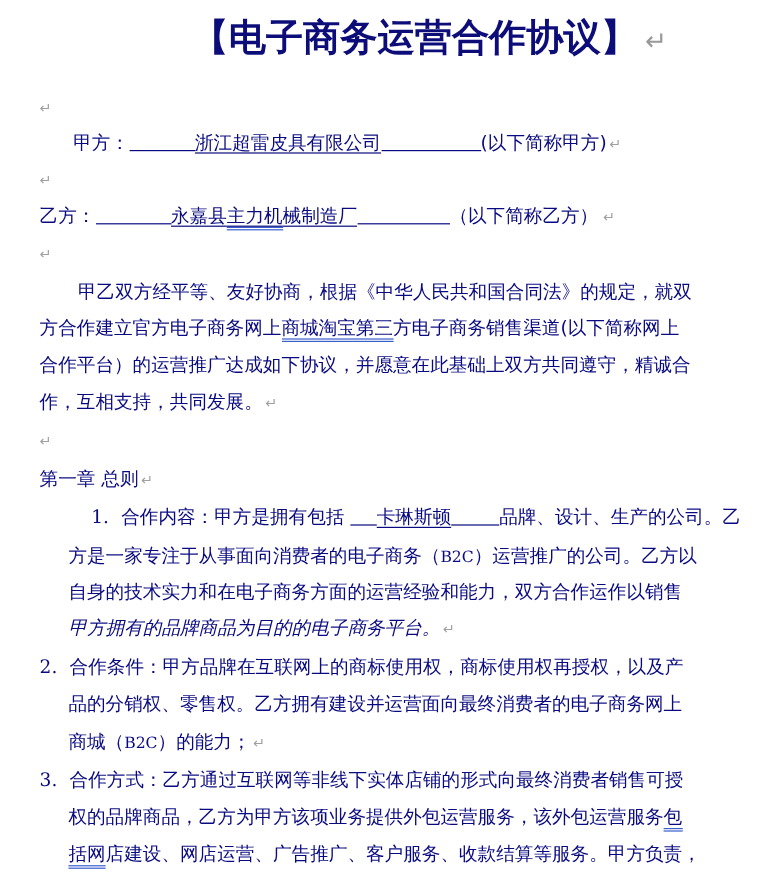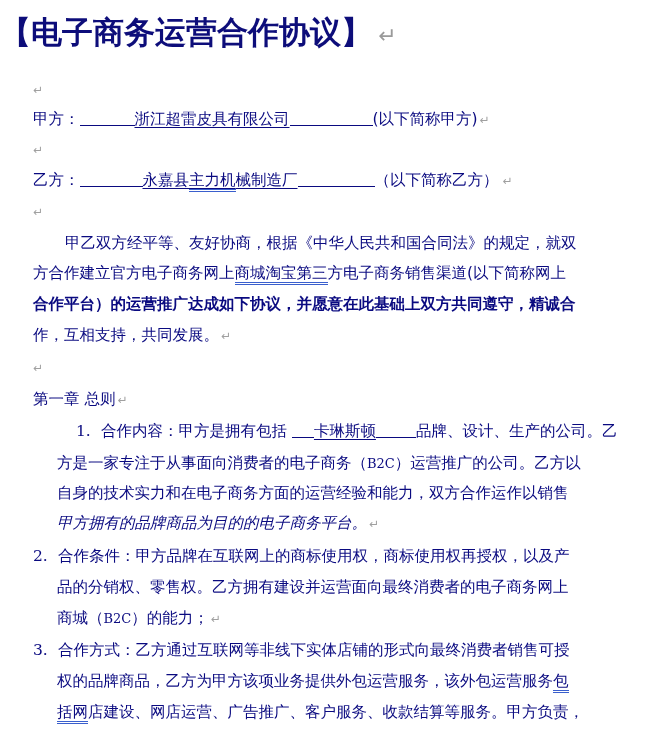--- a/index.html
+++ b/index.html
@@ -19,21 +19,21 @@
     position: absolute;
     left: 0; top: 0;
     width: 650px;
     height: 731px;
   }
   .title {
     position: absolute;
     left: 0;
     top: 10px;
     width: 556px;
-    text-align: left;
+    text-align: right;
     font-size: 31px;
     font-weight: bold;
     color: #0d0d7a;
     letter-spacing: 0px;
     line-height: 44px;
     white-space: nowrap;
   }
   .title .pm {
     font-weight: normal;
     color: #9a9a9a;
@@ -85,21 +85,21 @@
 <div class="page">
 
   <div class="title">
     <span>【电子商务运营合作协议】</span><span class="pm">↵</span>
   </div>
 
   <div class="line" style="top:78px;">
     <span class="pm" style="margin-left:0">↵</span>
   </div>
 
-  <div class="line" style="top:108px;">
+  <div class="line" style="top:108px;margin-left:28px;">
     <span>甲方：</span><span class="blank" style="width:55px"></span><span class="uline">浙江超雷皮具有限公司</span><span class="blank" style="width:83px"></span><span>(以下简称甲方)</span><span class="pm">↵</span>
   </div>
 
   <div class="line" style="top:138px;">
     <span class="pm" style="margin-left:0">↵</span>
   </div>
 
   <div class="line" style="top:169px;">
     <span>乙方：</span><span class="blank" style="width:63px"></span><span class="uline">永嘉县</span><span class="uline squiggle">主力机</span><span class="uline">械制造厂</span><span class="blank" style="width:77px"></span><span>（以下简称乙方）</span><span class="pm" style="margin-left:4px">↵</span>
   </div>
@@ -107,21 +107,21 @@
   <div class="line" style="top:200px;">
     <span class="pm" style="margin-left:0">↵</span>
   </div>
 
   <div class="line" style="top:232px; left:65px;">
     <span>甲乙双方经平等、友好协商，根据《中华人民共和国合同法》的规定，就双</span>
   </div>
   <div class="line" style="top:262px;">
     <span>方合作建立官方电子商务网上</span><span class="squiggle">商城淘宝第三</span><span>方电子商务销售渠道(以下简称网上</span>
   </div>
-  <div class="line" style="top:293px;font-weight:bold;">
+  <div class="line" style="top:293px;">
     <span>合作平台）的运营推广达成如下协议，并愿意在此基础上双方共同遵守，精诚合</span>
   </div>
   <div class="line" style="top:324px;">
     <span>作，互相支持，共同发展。</span><span class="pm">↵</span>
   </div>
 
   <div class="line" style="top:356px;">
     <span class="pm" style="margin-left:0">↵</span>
   </div>
 

